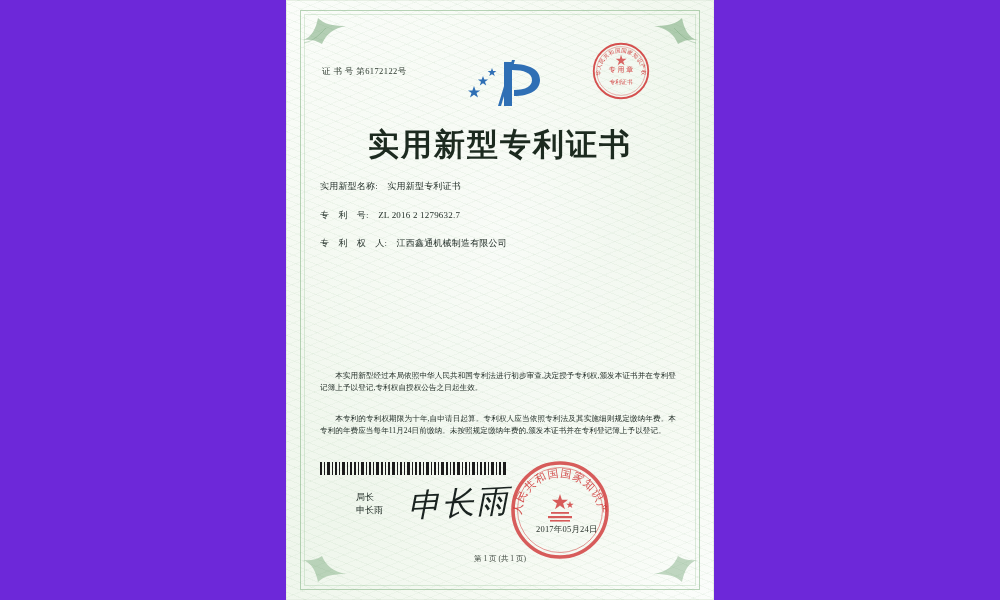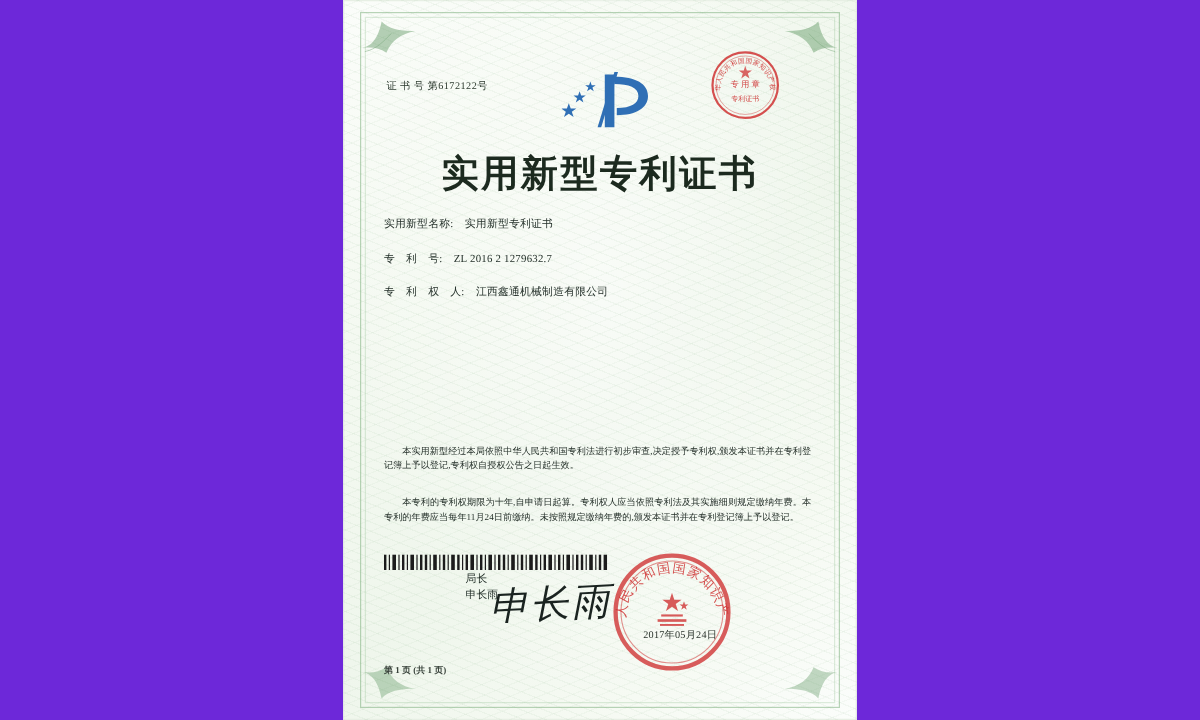--- a/index.html
+++ b/index.html
@@ -150,25 +150,24 @@
     left: 0px;
     top: 462px;
     width: 186px;
     height: 13px;
   }
 
   
   .sig-label {
     position: absolute;
     left: 36px;
-    top: 476px;
+    top: 491px;
     font-size: 9px;
     line-height: 13px;
     color: #24302a;
-    margin-left: 32px;
   }
   .sig-hand {
     position: absolute;
     left: 88px;
     top: 482px;
     font-size: 32px;
     color: #1a2320;
     font-family: "Liberation Serif", serif;
     font-style: italic;
     letter-spacing: 2px;
@@ -181,23 +180,23 @@
     font-size: 8.5px;
     color: #2a332c;
     letter-spacing: 0.2px;
   }
 
   .footer {
     position: absolute;
     left: 0;
     top: 554px;
     width: 360px;
+    text-align: center;
     font-size: 7.5px;
     color: #3a443c;
-    font-weight: bold;
   }
 
   
   .seal-small {
     position: absolute;
     left: 306px;
     top: 42px;
     width: 58px;
     height: 58px;
   }

